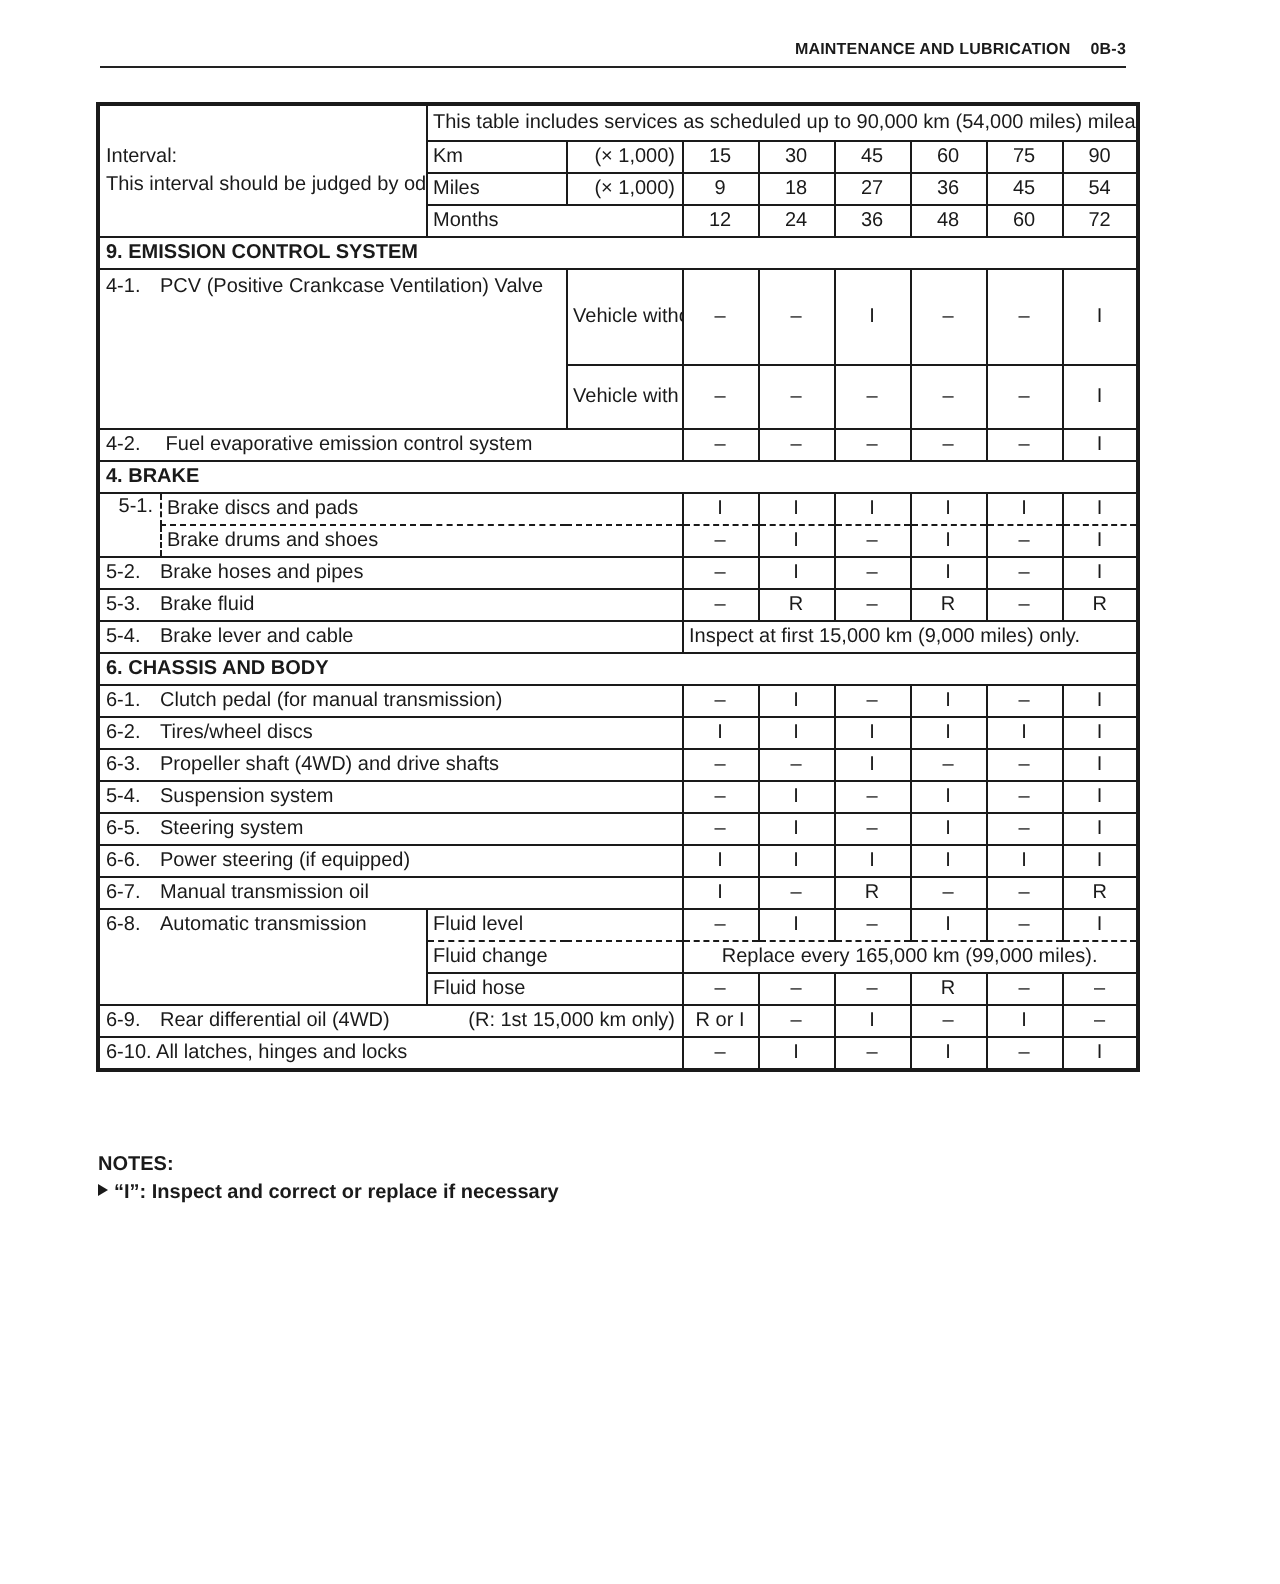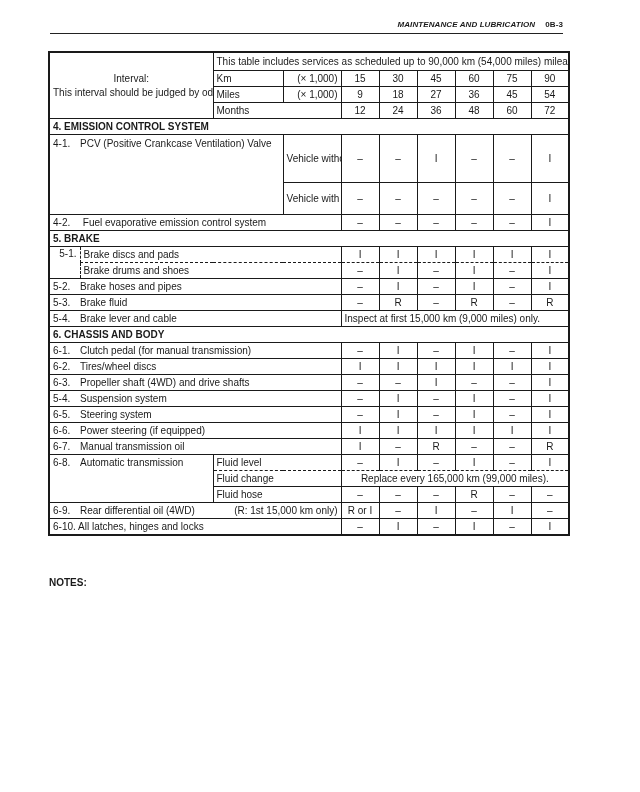--- a/index.html
+++ b/index.html
@@ -1,33 +1,33 @@
 <!DOCTYPE html>
 <html><head>
 <meta charset="utf-8">
 <style>
   html, body { margin: 0; padding: 0; background: #ffffff; }
   body { width: 640px; height: 792px; position: relative; overflow: hidden;
          font-family: "Liberation Sans", sans-serif; color: #1a1a1a; }
   .page-header { position: absolute; left: 50px; top: 20px; width: 513px; height: 13px;
          border-bottom: 1.5px solid #222; font-size: 8px; font-weight: bold; text-align: right;
          letter-spacing: 0.1px; }
-  .page-header .hdr-title { margin-right: 10px; font-style: italic; }
+  .page-header .hdr-title { margin-right: 10px; }
   table.sched { position: absolute; left: 48px; top: 51px; width: 516px;
          border-collapse: collapse; font-size: 10px; table-layout: fixed;
          border: 2px solid #1a1a1a; }
   table.sched td { border: 1.5px solid #1a1a1a; padding: 0 3px; height: 15px; line-height: 14px;
          vertical-align: middle; overflow: hidden; white-space: nowrap; }
   td.v { text-align: center; padding: 0; }
   td.wrap { white-space: normal; }
   td.sec { font-weight: bold; border-top: 2px solid #1a1a1a; border-bottom: 2px solid #1a1a1a; }
   .dash-l { border-left: 1.5px dashed #1a1a1a !important; }
   .dash-t { border-top: 1.5px dashed #1a1a1a !important; }
   .dash-b { border-bottom: 1.5px dashed #1a1a1a !important; }
-  .intv { line-height: 15.5px; padding-left: 3px !important; text-align: center; }
+  .intv { line-height: 15.5px; padding-left: 3px !important; }
   .code { display: inline-block; width: 27px; }
   .notes { position: absolute; left: 49px; top: 576px; font-size: 10px; font-weight: bold; line-height: 13.5px; }
   .notes .bullet { display: inline-block; width: 0; height: 0; border-top: 3px solid transparent;
          border-bottom: 3px solid transparent; border-left: 5px solid #1a1a1a; margin-right: 3px; vertical-align: 1px; }
 </style>
 </head>
 <body>
 
 <div class="page-header">
   <span class="hdr-title">MAINTENANCE AND LUBRICATION</span><span>0B-3</span>
@@ -79,21 +79,21 @@
     <td colspan="2">Months</td>
     <td class="v">12</td>
     <td class="v">24</td>
     <td class="v">36</td>
     <td class="v dash-l">48</td>
     <td class="v">60</td>
     <td class="v">72</td>
   </tr>
 
   <tr>
-    <td colspan="10" class="sec">4. EMISSION CONTROL SYSTEM</td>
+    <td colspan="10" class="sec">9. EMISSION CONTROL SYSTEM</td>
   </tr>
   <tr>
     <td colspan="3" rowspan="2" class="wrap" style="vertical-align:top; padding-top:2px;">
       <span class="code">4-1.</span><span style="display:inline-block; width:165px; vertical-align:top;">PCV (Positive Crankcase Ventilation) Valve</span>
     </td>
     <td class="wrap" style="line-height:15px; height:47px;">Vehicle without O2S</td>
     <td class="v">–</td>
     <td class="v">–</td>
     <td class="v">I</td>
     <td class="v dash-l">–</td>
@@ -113,21 +113,21 @@
     <td colspan="4"><span class="code">4-2.</span> <span>Fuel evaporative emission control system</span></td>
     <td class="v">–</td>
     <td class="v">–</td>
     <td class="v">–</td>
     <td class="v dash-l">–</td>
     <td class="v">–</td>
     <td class="v">I</td>
   </tr>
 
   <tr>
-    <td colspan="10" class="sec">5. BRAKE</td>
+    <td colspan="10" class="sec">4. BRAKE</td>
   </tr>
   <tr>
     <td rowspan="2" style="vertical-align:top; border-right:none;text-align:right;">5-1.</td>
     <td colspan="3" class="dash-l dash-b">Brake discs and pads</td>
     <td class="v dash-b">I</td>
     <td class="v dash-b">I</td>
     <td class="v dash-b">I</td>
     <td class="v dash-l dash-b">I</td>
     <td class="v dash-b">I</td>
     <td class="v dash-b">I</td>
@@ -272,13 +272,14 @@
     <td class="v">–</td>
     <td class="v dash-l">I</td>
     <td class="v">–</td>
     <td class="v">I</td>
   </tr>
 </tbody>
   </table>
 
 <div class="notes">
   <div>NOTES:</div>
+  <div><span class="bullet"></span><span>“I”: Inspect and correct or replace if necessary</span></div>
 </div>
 
 </body></html>

